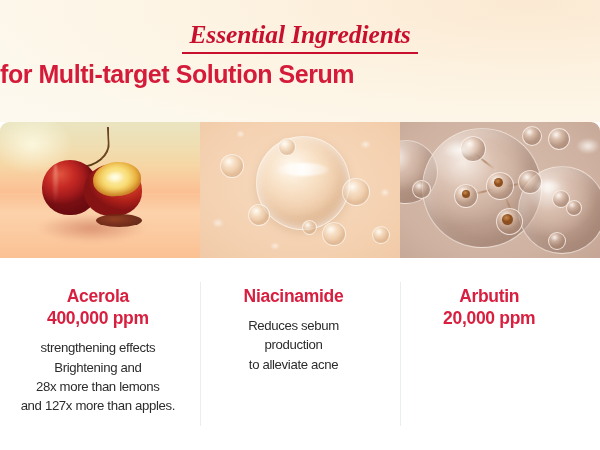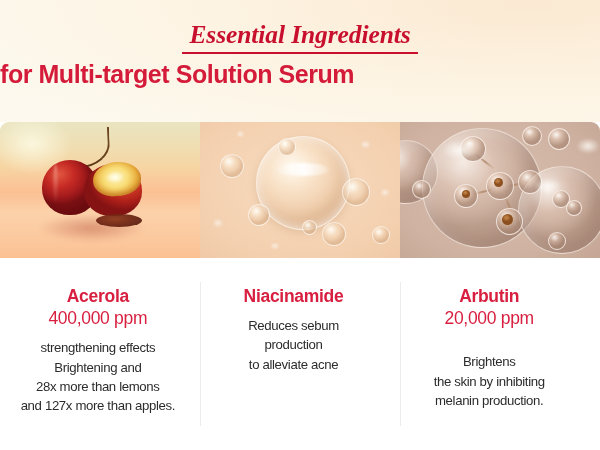--- a/index.html
+++ b/index.html
@@ -334,21 +334,21 @@
     margin-top: 28px;
     font-family: "Liberation Sans", sans-serif;
     font-weight: 700;
     font-size: 17.5px;
     letter-spacing: -0.3px;
     color: #d81f3f;
     line-height: 1.22;
   }
   .ing-amount {
     font-family: "Liberation Sans", sans-serif;
-    font-weight: 400;
+    font-weight: 700;
     font-size: 17.5px;
     letter-spacing: -0.3px;
     color: #d81f3f;
     line-height: 1.26;
   }
   .ing-desc {
     margin-top: 9px;
     font-family: "Liberation Sans", sans-serif;
     font-weight: 400;
     font-size: 13.2px;
@@ -452,22 +452,17 @@
       <div class="ing-desc">
         <span class="dline">Reduces sebum</span>
         <span class="dline">production</span>
         <span class="dline">to alleviate acne</span>
       </div>
     </div>
 
     <div class="column">
       <div class="ing-name">Arbutin</div>
       <div class="ing-amount">20,000 ppm</div>
-      <div class="ing-desc offset">
-        <span class="dline">Brightens</span>
-        <span class="dline">the skin by inhibiting</span>
-        <span class="dline">melanin production.</span>
-      </div>
     </div>
 
   </div>
 
 </div>
 
 </body></html>

